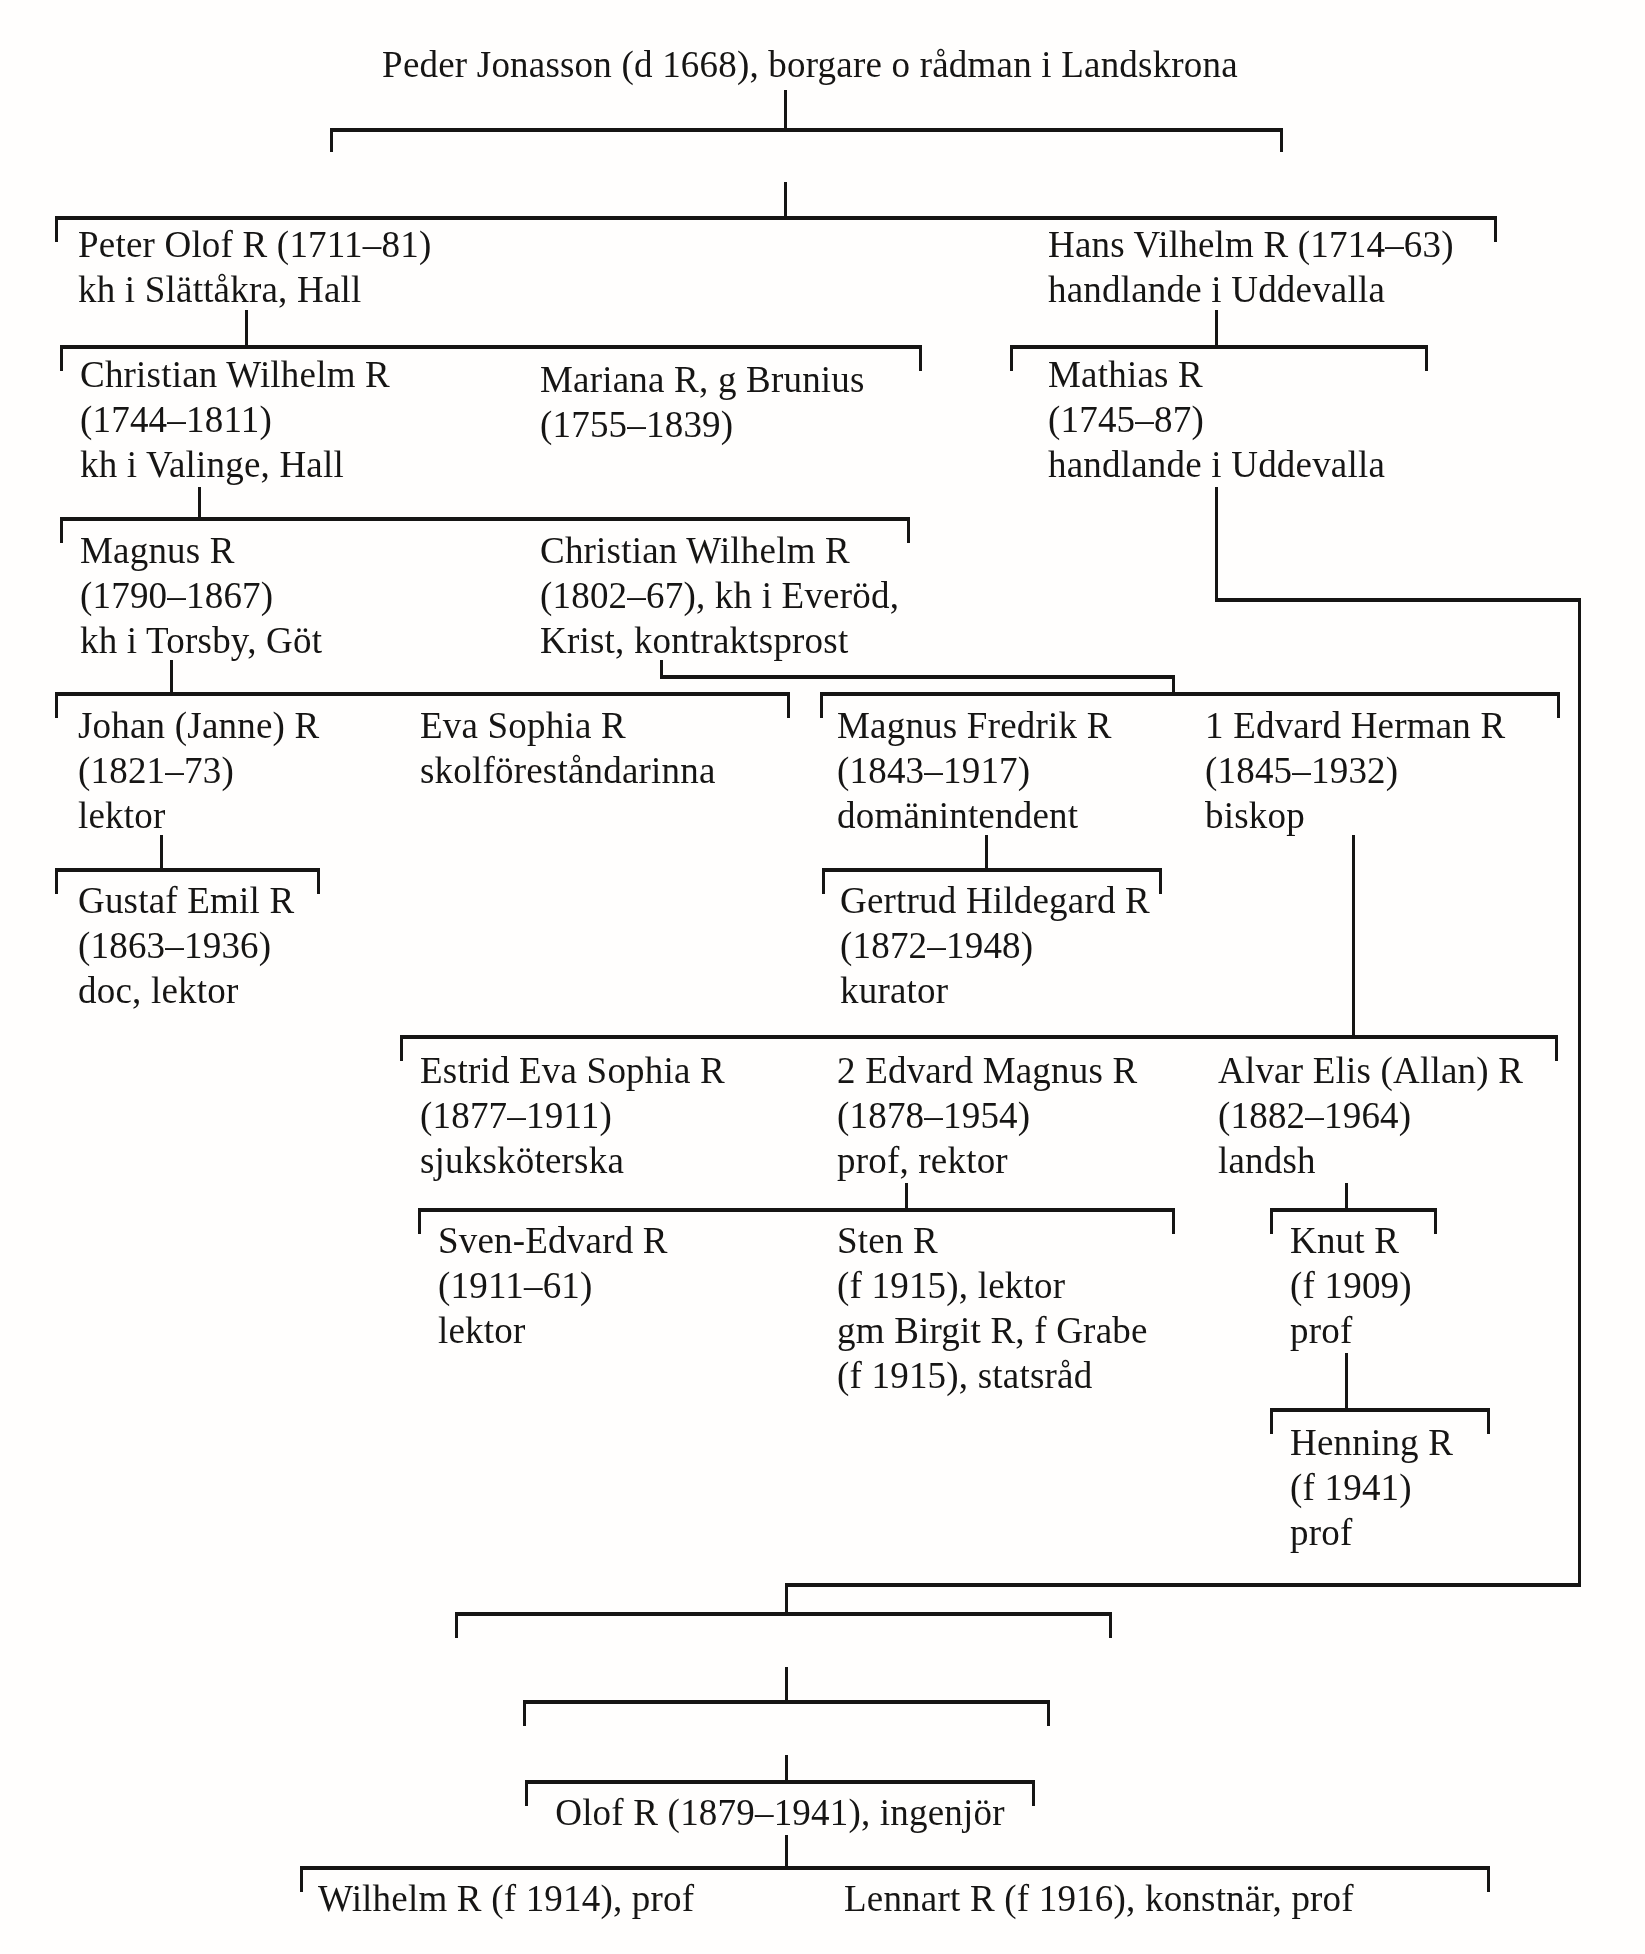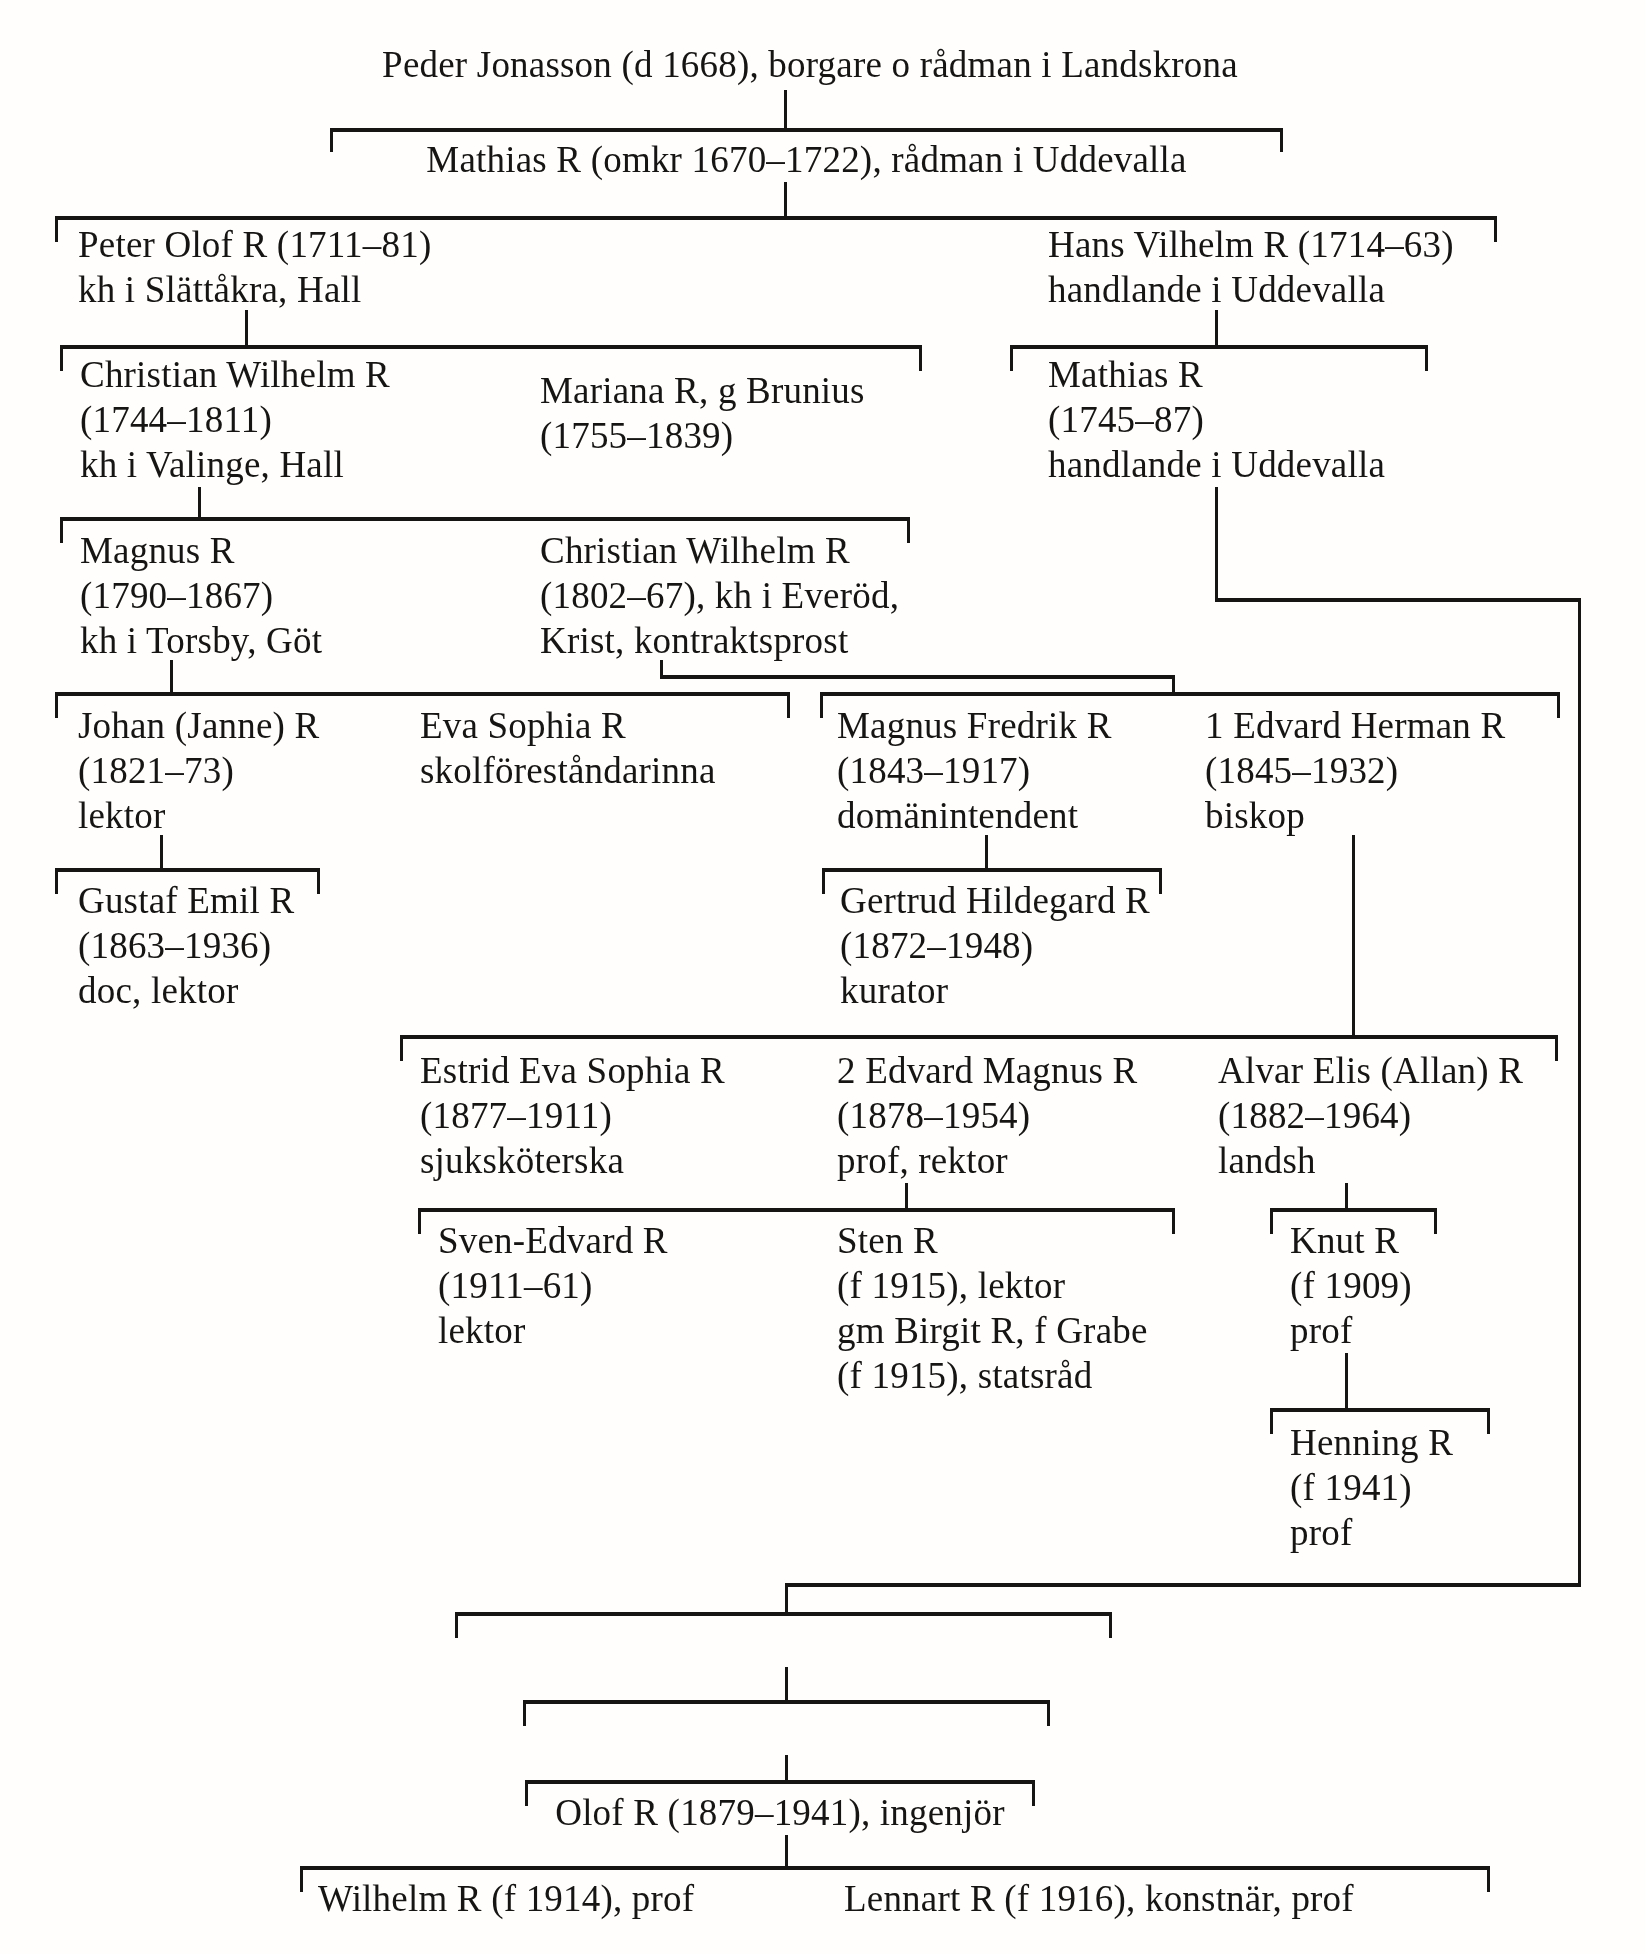--- a/index.html
+++ b/index.html
@@ -81,41 +81,38 @@
   <div class="br" style="left:523px;top:1700px;width:527px;height:26px"></div>
   <div class="v" style="left:785px;top:1755px;height:27px"></div>
   <div class="br" style="left:525px;top:1780px;width:510px;height:26px"></div>
   <div class="v" style="left:785px;top:1835px;height:33px"></div>
   <div class="br" style="left:300px;top:1866px;width:1190px;height:26px"></div>
 
   <div class="person center" style="left:150px;top:42px;width:1320px">
     <div>Peder Jonasson (d 1668), borgare o rådman i Landskrona</div>
   </div>
 
-  <div class="person center" style="left:330px;top:137px;width:953px">
-    <div>Mathias R (omkr 1670–1722), rådman i Uddevalla</div>
-  </div>
 
   <div class="person" style="left:78px;top:222px">
     <div>Peter Olof R (1711–81)</div>
     <div>kh i Slättåkra, Hall</div>
   </div>
 
   <div class="person" style="left:1048px;top:222px">
     <div>Hans Vilhelm R (1714–63)</div>
     <div>handlande i Uddevalla</div>
   </div>
 
   <div class="person" style="left:80px;top:352px">
     <div>Christian Wilhelm R</div>
     <div>(1744–1811)</div>
     <div>kh i Valinge, Hall</div>
   </div>
 
-  <div class="person" style="left:540px;top:368px">
+  <div class="person" style="left:540px;top:357px">
     <div>Mariana R, g Brunius</div>
     <div>(1755–1839)</div>
   </div>
 
   <div class="person" style="left:1048px;top:352px">
     <div>Mathias R</div>
     <div>(1745–87)</div>
     <div>handlande i Uddevalla</div>
   </div>
 

